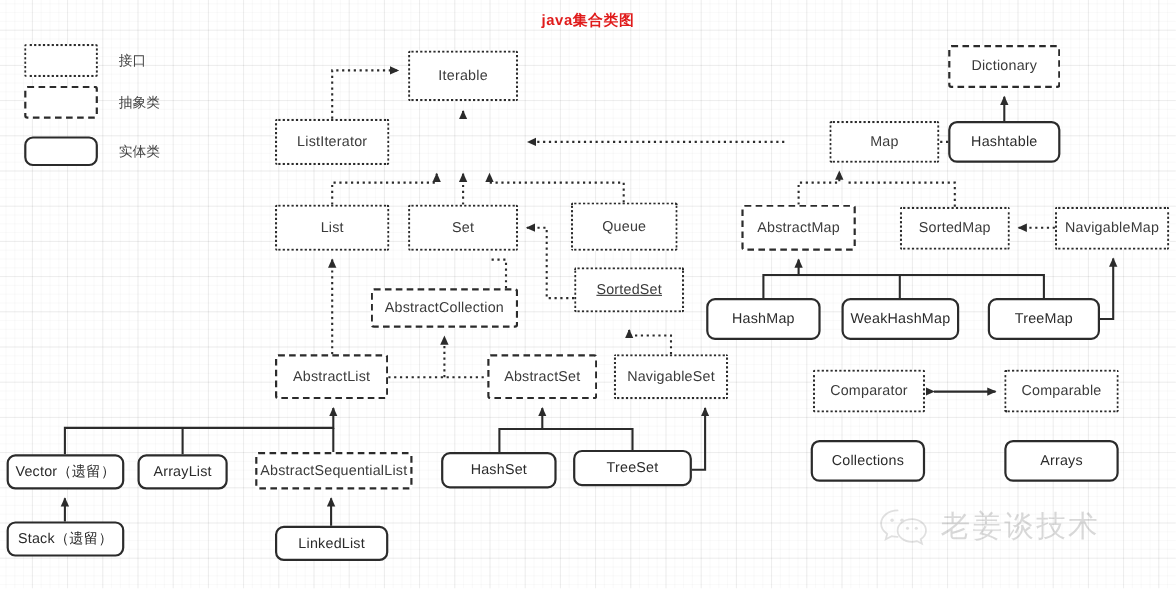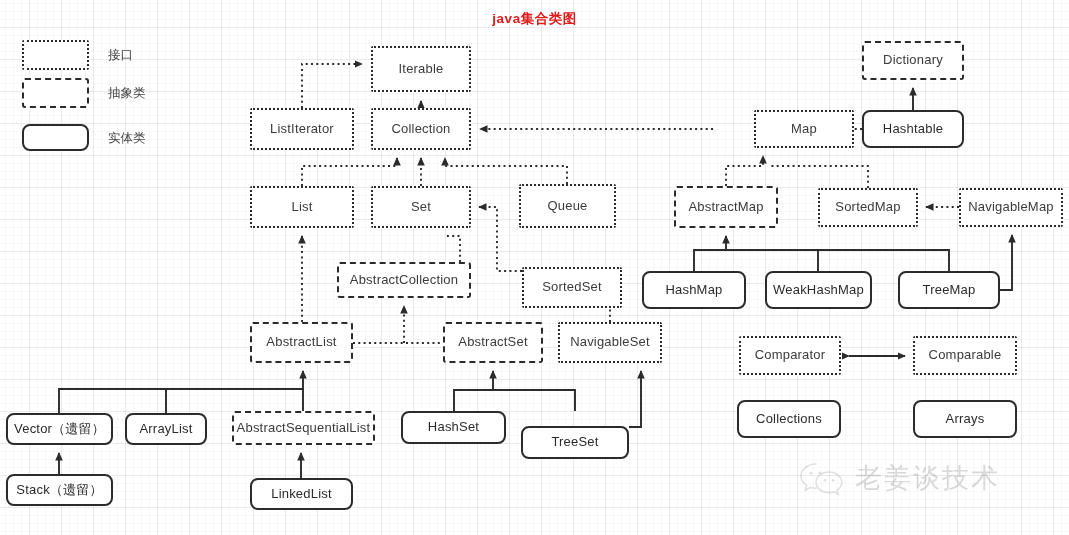--- a/index.html
+++ b/index.html
@@ -127,42 +127,41 @@
       <path d="M59,474 L59,453" marker-end="url(#ah)"></path>
 
       <path d="M301,478 L301,453" marker-end="url(#ah)"></path>
 
       <path d="M849,356 L905,356" marker-start="url(#ah)" marker-end="url(#ah)"></path>
     </g>
   </svg>
 
   <div class="node iface" style="left:371px;top:46px;width:100px;height:46px;">Iterable</div>
   <div class="node iface" style="left:250px;top:108px;width:104px;height:42px;">ListIterator</div>
-  <div class="node iface" style="left:371px;top:108px;width:100px;height:42px;">Collection</div>
   <div class="node abs" style="left:862px;top:41px;width:102px;height:39px;">Dictionary</div>
   <div class="node iface" style="left:754px;top:110px;width:100px;height:38px;">Map</div>
   <div class="node cls" style="left:862px;top:110px;width:102px;height:38px;">Hashtable</div>
   <div class="node iface" style="left:250px;top:186px;width:104px;height:42px;">List</div>
   <div class="node iface" style="left:371px;top:186px;width:100px;height:42px;">Set</div>
   <div class="node iface" style="left:519px;top:184px;width:97px;height:44px;">Queue</div>
   <div class="node abs" style="left:674px;top:186px;width:104px;height:42px;">AbstractMap</div>
   <div class="node iface" style="left:818px;top:188px;width:100px;height:39px;">SortedMap</div>
   <div class="node iface" style="left:959px;top:188px;width:104px;height:39px;">NavigableMap</div>
-  <div class="node iface" style="left:522px;top:267px;width:100px;height:41px;">SortedSet</div>
+  <div class="node iface" style="left:522px;top:243px;width:100px;height:41px;text-decoration:underline;">SortedSet</div>
   <div class="node abs" style="left:337px;top:262px;width:134px;height:36px;">AbstractCollection</div>
   <div class="node cls" style="left:642px;top:271px;width:104px;height:38px;">HashMap</div>
   <div class="node cls" style="left:765px;top:271px;width:107px;height:38px;">WeakHashMap</div>
   <div class="node cls" style="left:898px;top:271px;width:102px;height:38px;text-align:right;">TreeMap</div>
   <div class="node abs" style="left:250px;top:322px;width:103px;height:41px;">AbstractList</div>
   <div class="node abs" style="left:443px;top:322px;width:100px;height:41px;">AbstractSet</div>
   <div class="node iface" style="left:558px;top:322px;width:104px;height:41px;">NavigableSet</div>
   <div class="node iface" style="left:739px;top:336px;width:102px;height:39px;">Comparator</div>
   <div class="node iface" style="left:913px;top:336px;width:104px;height:39px;">Comparable</div>
   <div class="node cls" style="left:401px;top:411px;width:105px;height:33px;">HashSet</div>
-  <div class="node cls" style="left:521px;top:426px;width:108px;height:33px;">TreeSet</div>
+  <div class="node cls" style="left:521px;top:409px;width:108px;height:33px;">TreeSet</div>
   <div class="node cls" style="left:737px;top:400px;width:104px;height:38px;">Collections</div>
   <div class="node cls" style="left:6px;top:413px;width:107px;height:32px;">Vector（遗留）</div>
   <div class="node cls" style="left:913px;top:400px;width:104px;height:38px;">Arrays</div>
   <div class="node cls" style="left:125px;top:413px;width:82px;height:32px;">ArrayList</div>
   <div class="node abs" style="left:232px;top:411px;width:143px;height:34px;">AbstractSequentialList</div>
   <div class="node cls" style="left:6px;top:474px;width:107px;height:32px;">Stack（遗留）</div>
   <div class="node cls" style="left:250px;top:478px;width:103px;height:32px;">LinkedList</div>
 
   <div id="watermark">
     <svg width="46" height="36" viewBox="0 0 46 36">

